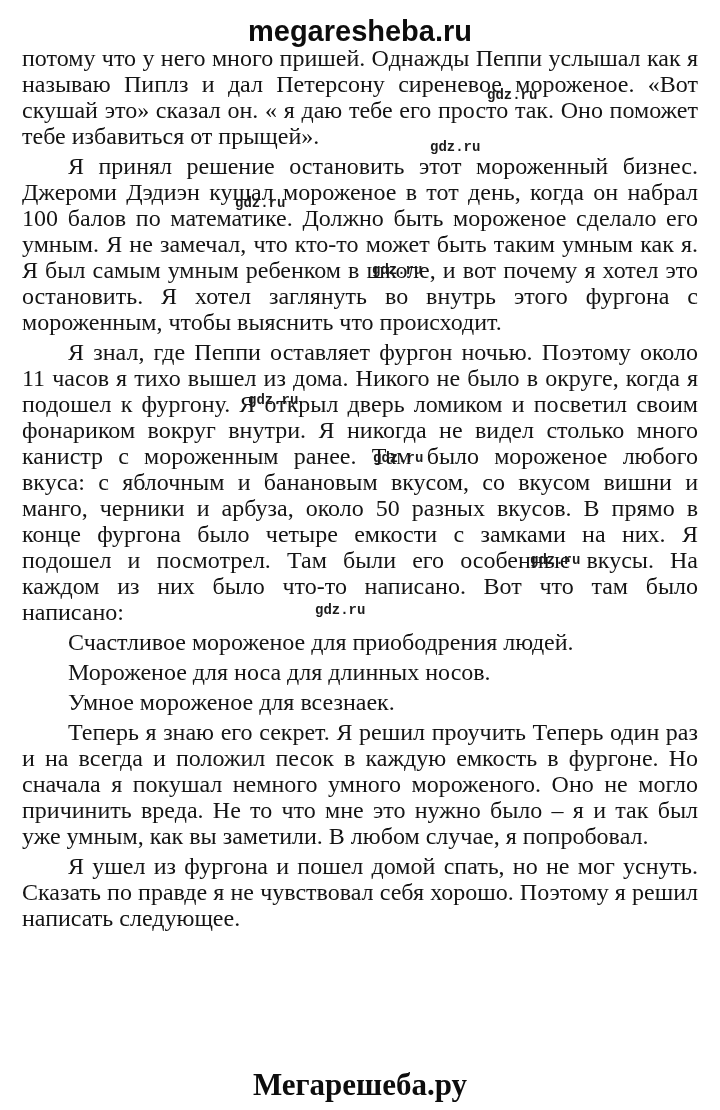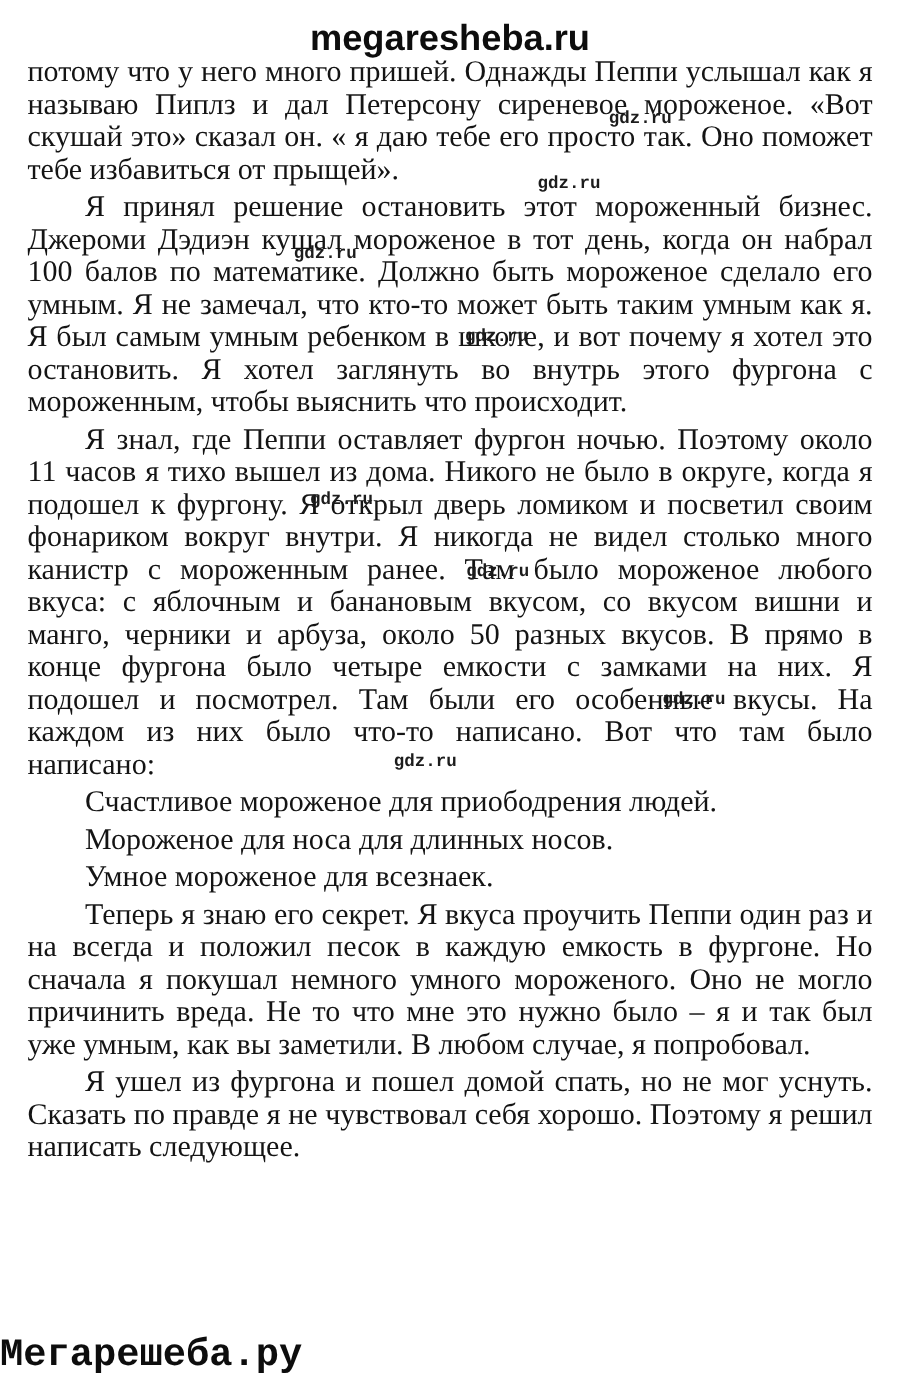--- a/index.html
+++ b/index.html
@@ -44,21 +44,22 @@
   }
   .content p.label-line {
     text-align: left;
   }
   .footer-title {
     position: absolute;
     left: 0;
     right: 0;
     top: 1068px;
     margin: 0;
-    font-family: Liberation Mono, monospace;
+    text-align: center;
+    font-family: Liberation Serif, serif;
     font-weight: bold;
     font-size: 31px;
     line-height: 34px;
     color: #0d0d0d;
   }
   .wm-layer {
     position: absolute;
     inset: 0;
     pointer-events: none;
   }
@@ -78,21 +79,21 @@
 
   <h1 class="site-title">megaresheba.ru</h1>
 
   <div class="content">
     <p>потому что у него много пришей. Однажды Пеппи услышал как я называю Пиплз и дал Петерсону сиреневое мороженое. «Вот скушай это» сказал он. « я даю тебе его просто так. Оно поможет тебе избавиться от прыщей».</p>
     <p class="indent">Я принял решение остановить этот мороженный бизнес. Джероми Дэдиэн кушал мороженое в тот день, когда он набрал 100 балов по математике. Должно быть мороженое сделало его умным. Я не замечал, что кто-то может быть таким умным как я. Я был самым умным ребенком в школе, и вот почему я хотел это остановить. Я хотел заглянуть во внутрь этого фургона с мороженным, чтобы выяснить что происходит.</p>
     <p class="indent">Я знал, где Пеппи оставляет фургон ночью. Поэтому около 11 часов я тихо вышел из дома. Никого не было в округе, когда я подошел к фургону. Я открыл дверь  ломиком и посветил своим фонариком вокруг внутри. Я никогда не видел столько много канистр с мороженным ранее. Там было мороженое любого вкуса: с яблочным и банановым вкусом, со вкусом вишни и манго, черники и арбуза, около 50 разных вкусов. В прямо в конце фургона было четыре емкости с замками на них. Я подошел и посмотрел. Там были его особенные вкусы. На каждом из них было что-то написано. Вот что там было написано:</p>
     <p class="indent label-line">Счастливое мороженое для приободрения людей.</p>
     <p class="indent label-line">Мороженое для носа для длинных носов.</p>
     <p class="indent label-line">Умное мороженое для всезнаек.</p>
-    <p class="indent">Теперь я знаю его секрет. Я вкуса проучить Пеппи один раз и на всегда и положил песок в каждую емкость в фургоне. Но сначала я покушал немного умного мороженого. Оно не могло причинить вреда. Не то что мне это нужно было – я и так был уже умным, как вы заметили. В любом случае, я попробовал.</p>
+    <p class="indent">Теперь я знаю его секрет. Я решил проучить Теперь один раз и на всегда и положил песок в каждую емкость в фургоне. Но сначала я покушал немного умного мороженого. Оно не могло причинить вреда. Не то что мне это нужно было – я и так был уже умным, как вы заметили. В любом случае, я попробовал.</p>
     <p class="indent">Я ушел из фургона и пошел домой спать, но не мог уснуть. Сказать по правде я не чувствовал себя хорошо. Поэтому я решил написать следующее.</p>
   </div>
 
   <div class="wm-layer">
       <span class="wm" style="left: 487px; top: 88px;">gdz.ru</span>
       <span class="wm" style="left: 430px; top: 140px;">gdz.ru</span>
       <span class="wm" style="left: 235px; top: 196px;">gdz.ru</span>
       <span class="wm" style="left: 372px; top: 263px;">gdz.ru</span>
       <span class="wm" style="left: 248px; top: 393px;">gdz.ru</span>
       <span class="wm" style="left: 373px; top: 451px;">gdz.ru</span>

